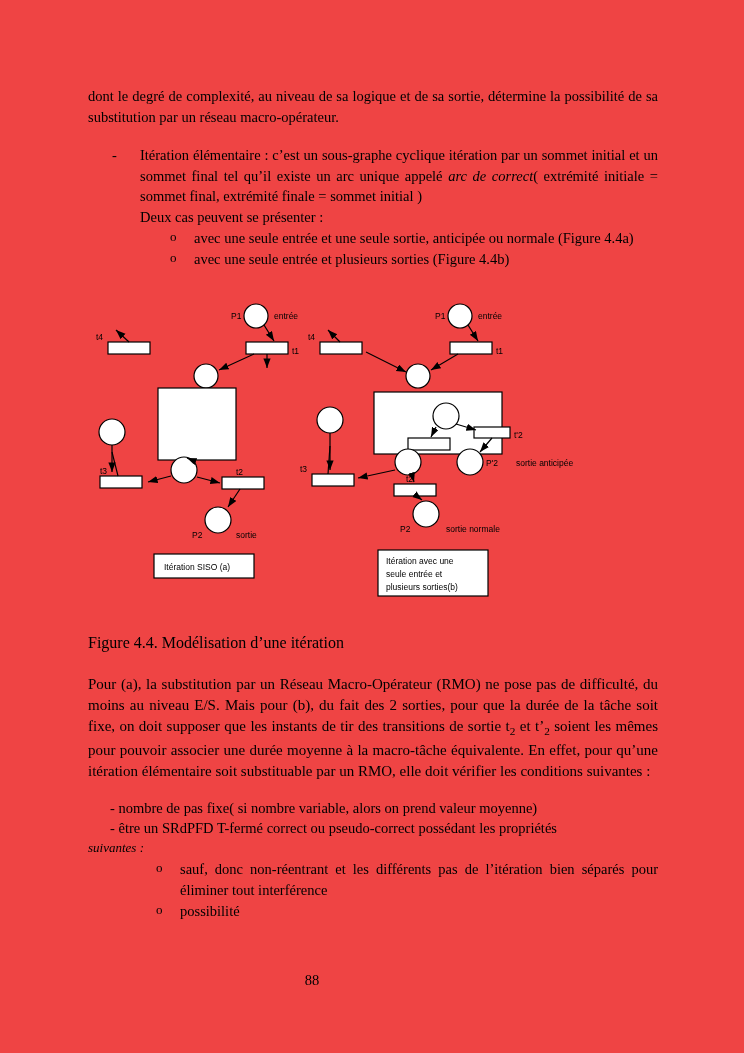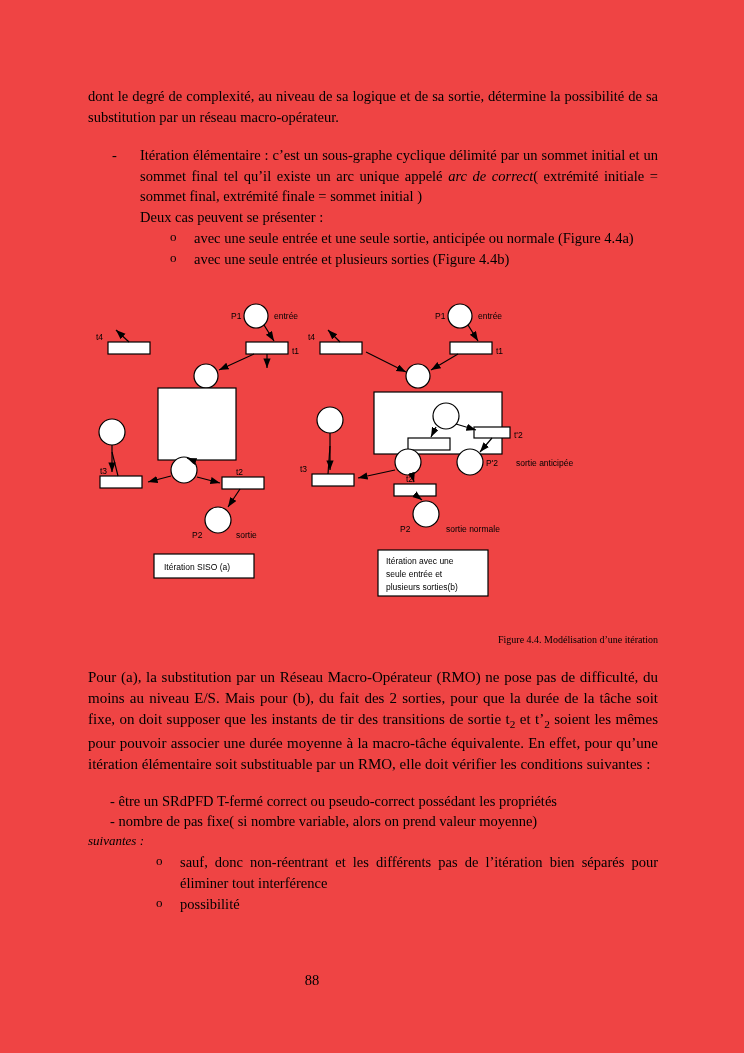--- a/index.html
+++ b/index.html
@@ -69,22 +69,22 @@
     font-size: 13px;
   }
   
   .figure {
     position: relative;
     width: 570px;
     height: 330px;
     margin-top: 22px;
   }
   .figcaption {
-    text-align: right;
-    font-size: 10px;
+    text-align: left;
+    font-size: 16px;
     margin-top: 12px;
   }
   .after-fig {
     margin-top: 22px;
     font-size: 15px;
     line-height: 1.42;
     text-align: justify;
   }
   .cond-list {
     margin-top: 14px;
@@ -129,21 +129,21 @@
 
 <div class="page">
 
   <div class="content">
 
     <p class="para intro">dont le degré de complexité, au niveau de sa logique et de sa sortie, détermine la possibilité de sa substitution par un réseau macro-opérateur.</p>
 
     <div class="bullet-block">
       <span class="dash">-</span>
       <div class="bullet-text">
-        <span>Itération élémentaire : c’est un sous-graphe cyclique délimité par un sommet initial et un sommet final tel  qu’il existe un arc unique appelé </span><span class="italic">arc de correct</span><span>( extrémité initiale = sommet final, extrémité finale = sommet initial )</span>
+        <span>Itération élémentaire : c’est un sous-graphe cyclique itération par un sommet initial et un sommet final tel  qu’il existe un arc unique appelé </span><span class="italic">arc de correct</span><span>( extrémité initiale = sommet final, extrémité finale = sommet initial )</span>
       </div>
       <div>Deux cas peuvent se présenter :</div>
       <div class="sub-list">
         <div class="sub-item">
           <span class="circ">o</span>
           <span>avec une seule entrée et une seule sortie, anticipée ou normale (Figure 4.4a)</span>
         </div>
         <div class="sub-item">
           <span class="circ">o</span>
           <span>avec une seule entrée et plusieurs sorties (Figure 4.4b)</span>
@@ -277,22 +277,22 @@
           <text x="298" y="298">plusieurs sorties(b)</text>
         </g>
       </svg>
     </div>
 
     <div class="figcaption">Figure 4.4. Modélisation d’une itération</div>
 
     <p class="after-fig"><span>Pour (a), la substitution par un Réseau Macro-Opérateur (RMO) ne pose pas de difficulté, du moins au niveau E/S. Mais pour (b), du fait des 2 sorties, pour que la durée de la tâche soit fixe, on doit supposer que les instants de tir des transitions de sortie t</span><sub>2</sub><span> et t’</span><sub>2</sub><span> soient les mêmes pour pouvoir associer une durée moyenne à la macro-tâche équivalente. En effet, pour qu’une itération élémentaire soit substituable par un RMO, elle doit vérifier les conditions suivantes :</span></p>
 
     <div class="cond-list">
+      <div class="line">-  nombre de pas fixe( si nombre variable, alors on prend valeur moyenne)</div>
       <div class="line">- être un SRdPFD T-fermé correct ou pseudo-correct possédant les propriétés</div>
-      <div class="line">-  nombre de pas fixe( si nombre variable, alors on prend valeur moyenne)</div>
     </div>
     <div class="suiv">suivantes :</div>
 
     <div class="deep-list">
       <div class="deep-item">
         <span class="circ">o</span>
         <span>sauf, donc non-réentrant et les différents pas  de l’itération bien séparés pour éliminer tout interférence</span>
       </div>
       <div class="deep-item">
         <span class="circ">o</span>

